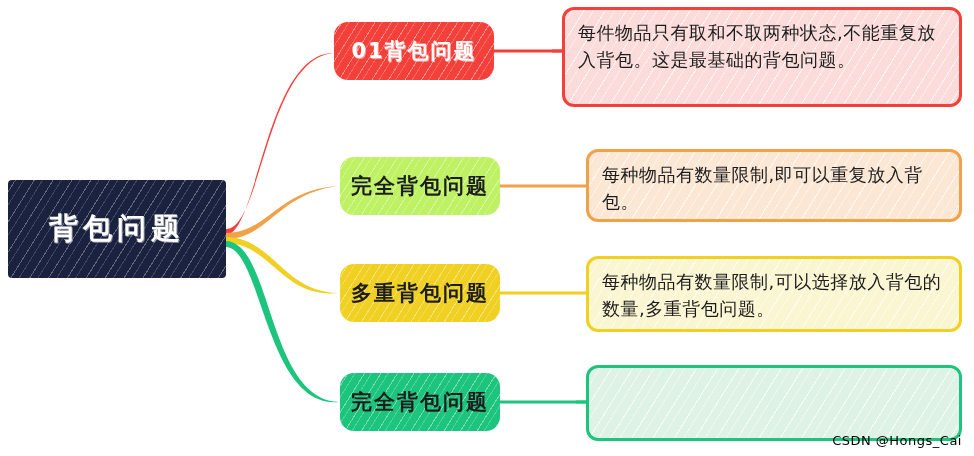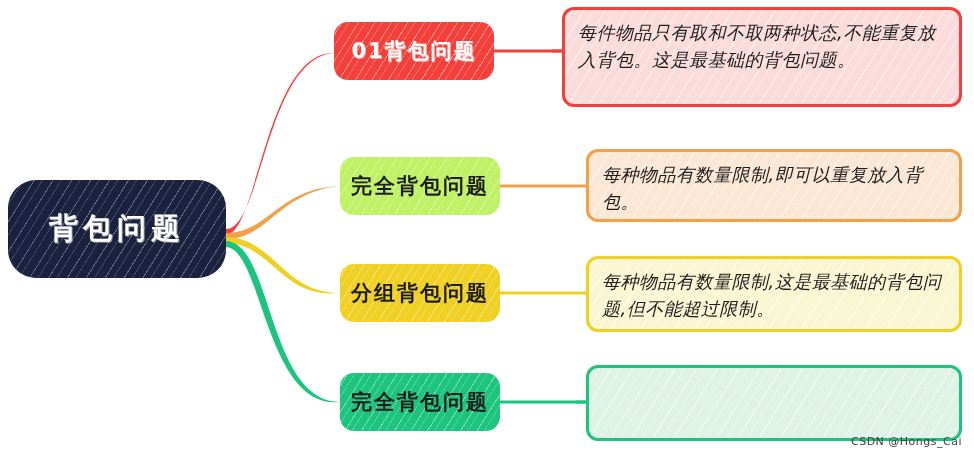--- a/index.html
+++ b/index.html
@@ -35,21 +35,21 @@
         rgba(255,255,255,0) 13px,
         rgba(255,255,255,.22) 13px,
         rgba(255,255,255,.22) 14px);
   }
   .node .lbl{position:relative;z-index:2;white-space:nowrap;}
 
   
   #root{
     left:8px;top:180px;width:218px;height:98px;
     background:#1b2240;
-    border-radius:28px;
+    border-radius:4px;
   }
   #root .lbl{
     color:#ffffff;font-size:29px;font-weight:bold;letter-spacing:5px;
     text-shadow:1px 1px 0 rgba(255,255,255,.45);
   }
   #root .hatch{
     background-image:repeating-linear-gradient(
         -58deg,
         rgba(255,255,255,0) 0px,
         rgba(255,255,255,0) 6px,
@@ -76,21 +76,21 @@
   .desc{
     position:absolute;box-sizing:border-box;
     border-radius:12px;
     border:3px solid #000;
     padding:9px 13px 7px 13px;
     overflow:hidden;
   }
   .desc .txt{
     position:relative;z-index:2;
     font-size:18px;line-height:1.52;
-    color:#1d1d1d;letter-spacing:.5px;font-style:italic;
+    color:#1d1d1d;letter-spacing:.5px;
   }
   .desc .hatch{
     position:absolute;left:0;top:0;right:0;bottom:0;pointer-events:none;
     background-image:repeating-linear-gradient(
         -58deg,
         rgba(255,255,255,0) 0px,
         rgba(255,255,255,0) 7px,
         rgba(255,255,255,.75) 7px,
         rgba(255,255,255,.75) 8px,
         rgba(255,255,255,0) 8px,
@@ -99,21 +99,21 @@
         rgba(255,255,255,.45) 18px);
   }
   #d0{left:562px;top:7px;width:400px;height:100px;background:#fbdcda;border-color:#f4403a;}
   #d1{left:586px;top:149px;width:376px;height:73px;background:#fbe7d4;border-color:#f2a14b;}
   #d2{left:586px;top:256px;width:376px;height:76px;background:#fbf6d2;border-color:#efd023;}
   #d3{left:586px;top:365px;width:376px;height:76px;background:#dff2e6;border-color:#1cc47e;}
 
   
   #watermark{
     position:absolute;right:12px;bottom:8px;
-    font-size:11px;color:#404040;letter-spacing:.5px;
+    font-size:13px;color:#000000;letter-spacing:.5px;
     z-index:9;
   }
 </style>
 </head>
 <body>
 
 <div id="canvas">
 
   <svg id="wires" viewBox="0 0 974 456" xmlns="http://www.w3.org/2000/svg">
 
@@ -141,41 +141,41 @@
     <span class="lbl">01背包问题</span>
   </div>
 
   <div class="node branch dark" id="b1">
     <span class="hatch"></span>
     <span class="lbl">完全背包问题</span>
   </div>
 
   <div class="node branch dark" id="b2">
     <span class="hatch"></span>
-    <span class="lbl">分组背包问题</span>
+    <span class="lbl">多重背包问题</span>
   </div>
 
   <div class="node branch dark" id="b3">
     <span class="hatch"></span>
     <span class="lbl">完全背包问题</span>
   </div>
 
   <div class="desc" id="d0">
     <span class="hatch"></span>
     <div class="txt">每件物品只有取和不取两种状态,不能重复放入背包。这是最基础的背包问题。</div>
   </div>
 
   <div class="desc" id="d1">
     <span class="hatch"></span>
     <div class="txt">每种物品有数量限制,即可以重复放入背包。</div>
   </div>
 
   <div class="desc" id="d2">
     <span class="hatch"></span>
-    <div class="txt">每种物品有数量限制,这是最基础的背包问题,但不能超过限制。</div>
+    <div class="txt">每种物品有数量限制,可以选择放入背包的数量,多重背包问题。</div>
   </div>
 
   <div class="desc" id="d3">
     <span class="hatch"></span>
   </div>
 
   <div id="watermark">CSDN @Hongs_Cai</div>
 
 </div>
 

